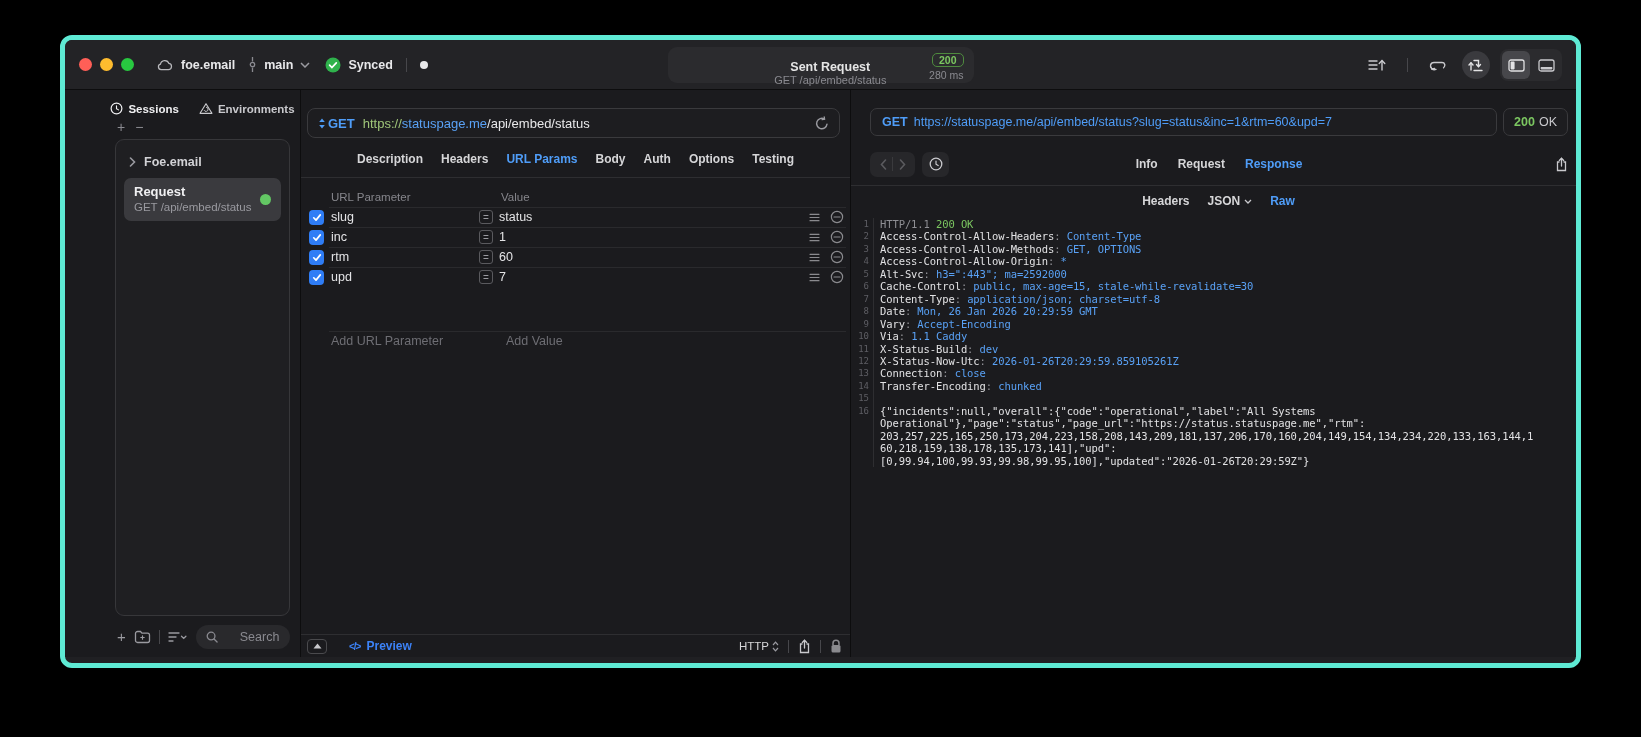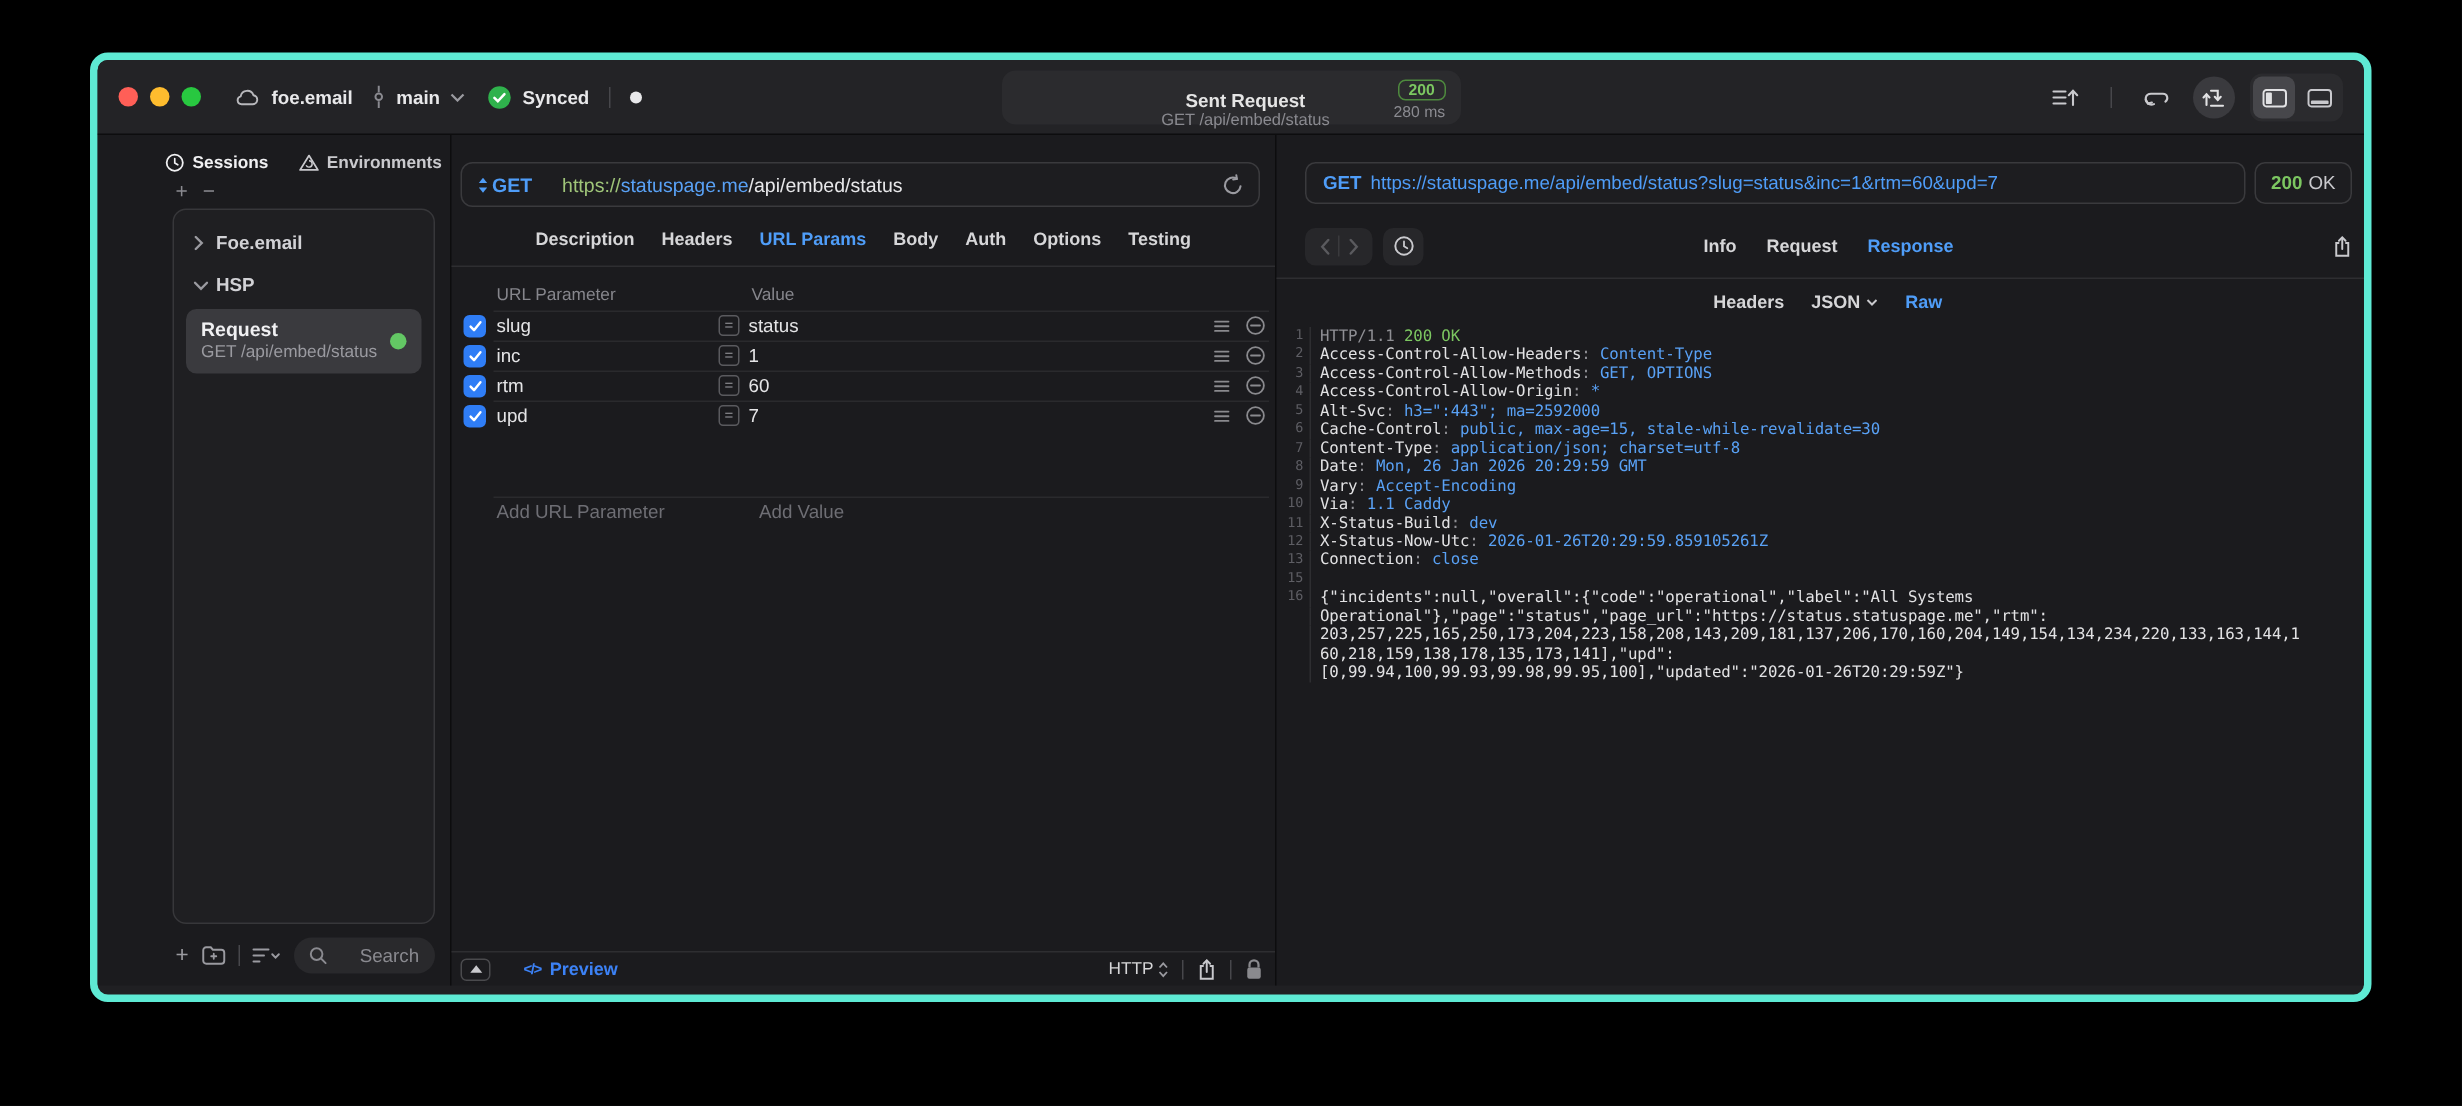--- a/index.html
+++ b/index.html
@@ -56,21 +56,21 @@
   .green-dot { width:11px; height:11px; border-radius:50%; background:#63c764; }
   .sb-footer { display:flex; align-items:center; gap:8px; margin:0 10px 8px 12px; height:25px; color:#9a9aa0; }
   .sb-fsep { width:1px; height:14px; background:#47474b; }
   .search-pill { flex:1; height:24px; background:#29292c; border-radius:12px; display:flex; align-items:center;
                  gap:22px; padding:0 10px; color:#8a8a90; font-size:12.5px; }
 
   
   .url-bar { margin:18px 10px 0 6px; height:30px; border:1px solid #3a3a3d; border-radius:8px; background:#1d1d20;
              display:flex; align-items:center; padding:0 10px; font-size:13px; }
   .method { color:#4f9df8; font-weight:700; display:flex; align-items:center; gap:2px; }
-  .u-scheme { color:#9fc579; margin-left:20px; }
+  .u-scheme { color:#9fc579; margin-left:8px; }
   .u-host { color:#59a1f5; }
   .u-path { color:#e8e8ea; }
   .url-spacer { flex:1; }
   .ed-tabs { display:flex; gap:18px; justify-content:center; margin-top:14px; font-size:12px; font-weight:700; color:#d6d6d8; }
   .tab { cursor:default; }
   .tab.active { color:#4f9df8; }
   .hdiv { height:1px; background:#2e2e31; margin-top:11px; }
   .param-head { display:flex; color:#86868c; font-size:11.5px; margin:13px 0 4px 0; }
   .col-name { margin-left:30px; width:170px; }
   .col-value { margin-left:0; }
@@ -261,28 +261,20 @@
       </div>
       <div class="sb-panel">
         <div class="tree-row">
           <span class="tree-chev">
             <svg width="7" height="10" viewBox="0 0 7 10">
                 <path d="M1.5 1l4 4-4 4" fill="none" stroke="#9a9aa0" stroke-width="1.6" stroke-linecap="round"></path>
               </svg>
           </span>
           <span>Foe.email</span>
         </div>
-        <div class="tree-row">
-          <span class="tree-chev">
-            <svg width="10" height="7" viewBox="0 0 10 7">
-                <path d="M1 1.5l4 4 4-4" fill="none" stroke="#9a9aa0" stroke-width="1.6" stroke-linecap="round"></path>
-              </svg>
-          </span>
-          <span>HSP</span>
-        </div>
         <div class="req-item">
           <div class="req-text">
             <div class="req-title">Request</div>
             <div class="req-sub">GET /api/embed/status</div>
           </div>
           <span class="green-dot"></span>
         </div>
       </div>
       <div class="sb-footer">
         <span style="font-size:15px">+</span>
@@ -624,20 +616,25 @@
             <span class="ln">12</span>
             <span class="lsep"></span>
             <span class="lcode"><span class="c-n">X-Status-Now-Utc</span><span class="c-d">: </span><span class="c-v">2026-01-26T20:29:59.859105261Z</span></span>
           </div>
           <div class="line">
             <span class="ln">13</span>
             <span class="lsep"></span>
             <span class="lcode"><span class="c-n">Connection</span><span class="c-d">: </span><span class="c-v">close</span></span>
           </div>
           <div class="line">
+            <span class="ln">14</span>
+            <span class="lsep"></span>
+            <span class="lcode"><span class="c-n">Transfer-Encoding</span><span class="c-d">: </span><span class="c-v">chunked</span></span>
+          </div>
+          <div class="line">
             <span class="ln">15</span>
             <span class="lsep"></span>
             <span class="lcode">&nbsp;</span>
           </div>
           <div class="line">
             <span class="ln">16</span>
             <span class="lsep"></span>
             <span class="lcode"><span class="c-n">{"incidents":null,"overall":{"code":"operational","label":"All Systems</span></span>
           </div>
           <div class="line">

